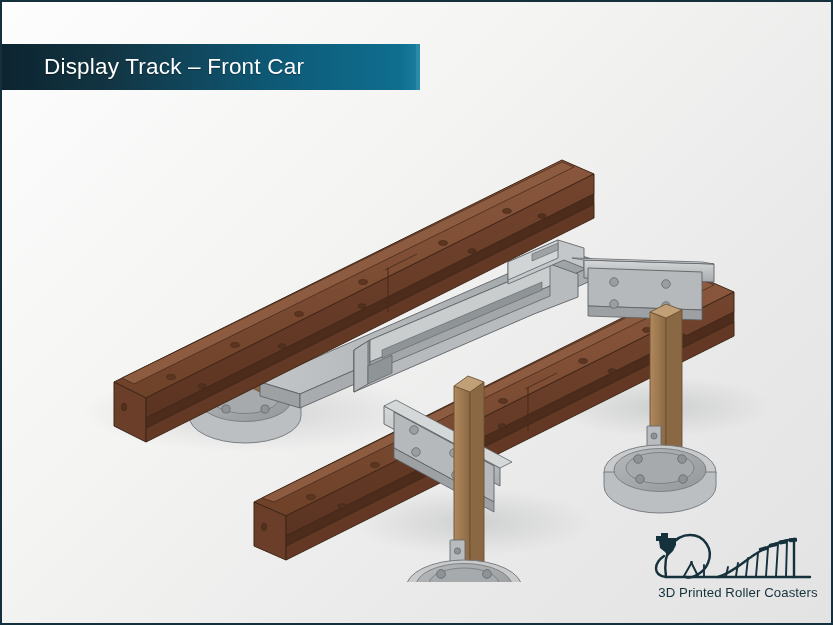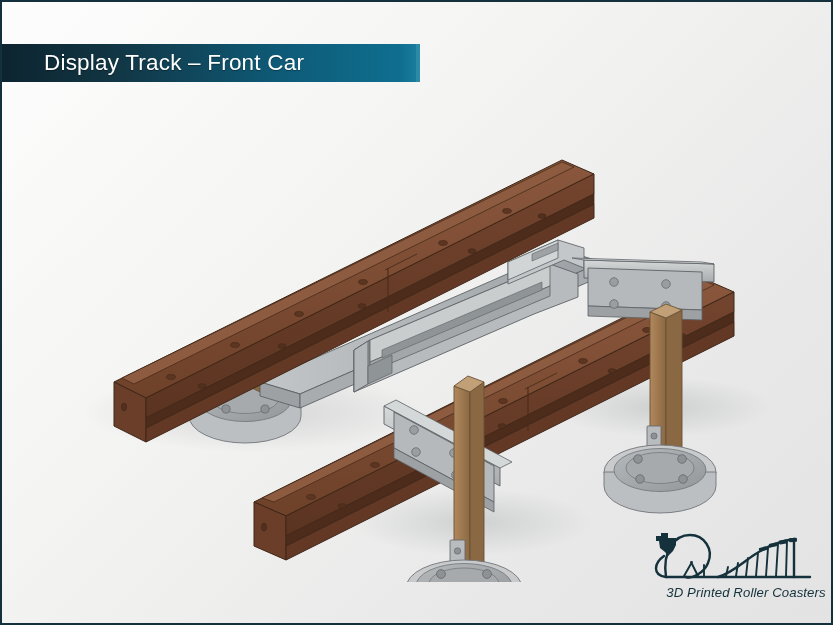--- a/index.html
+++ b/index.html
@@ -9,21 +9,21 @@
     background:#13303c;
   }
   .slide{
     position:absolute;left:2px;top:2px;width:829px;height:621px;
     background:linear-gradient(135deg,#fdfdfd 0%,#f4f4f3 38%,#e8e9e8 72%,#e2e3e2 100%);
     overflow:hidden;
   }
 
   
   .title-bar{
-    position:absolute;left:0;top:42px;width:418px;height:38px;
+    position:absolute;left:0;top:42px;width:418px;height:46px;
     background:linear-gradient(90deg,#0c2430 0%,#123543 26%,#0e5a77 66%,#0f6e8f 95%,#1b7ea0 100%);
     display:flex;align-items:center;
   }
   .title-bar .cap{
     position:absolute;right:0;top:0;width:4px;height:100%;
     background:#2b8aa8;
   }
   .title-text{
     color:#ffffff;font-size:22.5px;letter-spacing:.2px;
     margin-left:42px;white-space:nowrap;
@@ -35,24 +35,23 @@
     position:absolute;left:0;top:80px;width:829px;height:500px;
   }
   .model-stage svg{display:block;}
 
   
   .logo{
     position:absolute;left:644px;top:527px;width:176px;height:84px;
   }
   .logo-mark{position:absolute;left:0;top:0;width:176px;height:55px;}
   .logo-text{
-    position:absolute;left:12px;top:56px;width:176px;
+    position:absolute;left:4px;top:56px;width:176px;
     text-align:center;color:#15313c;font-size:13.2px;letter-spacing:.1px;
     white-space:nowrap;
-    font-style:italic;
   }
 </style>
 </head>
 <body>
 
 <div class="slide">
 
   <div class="title-bar">
     <span class="title-text">Display Track – Front Car</span>
     <span class="cap"></span>

